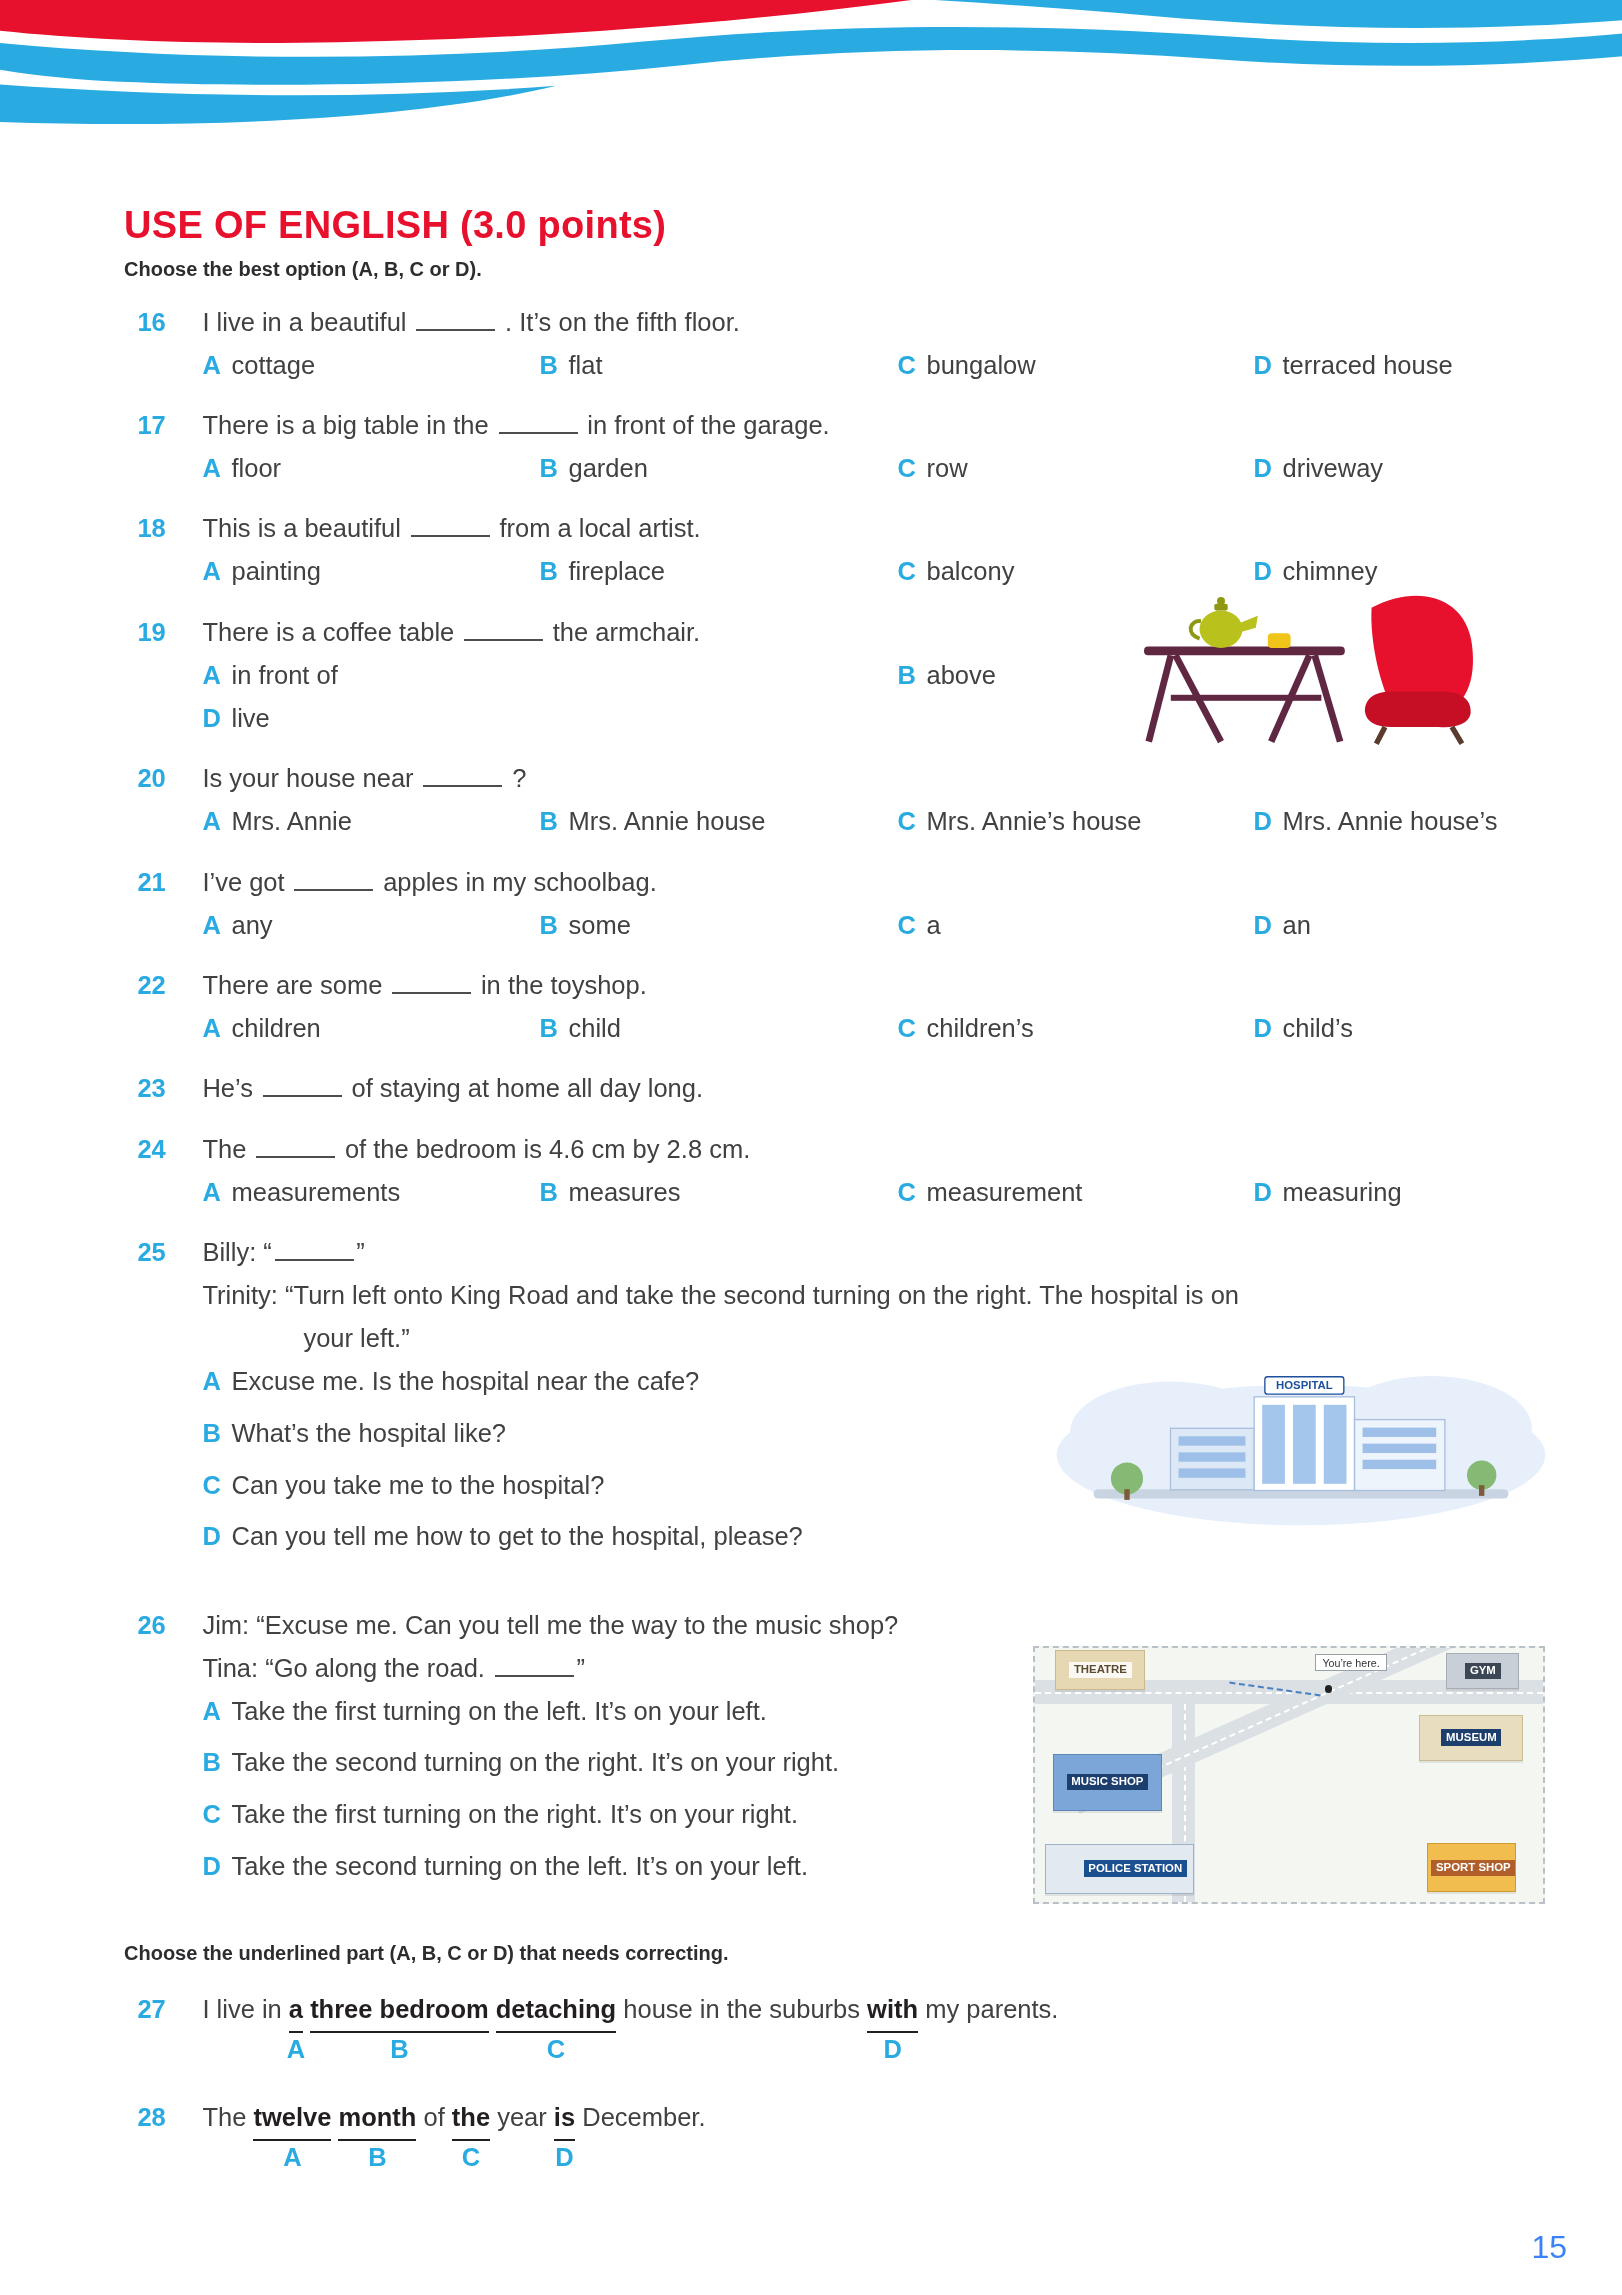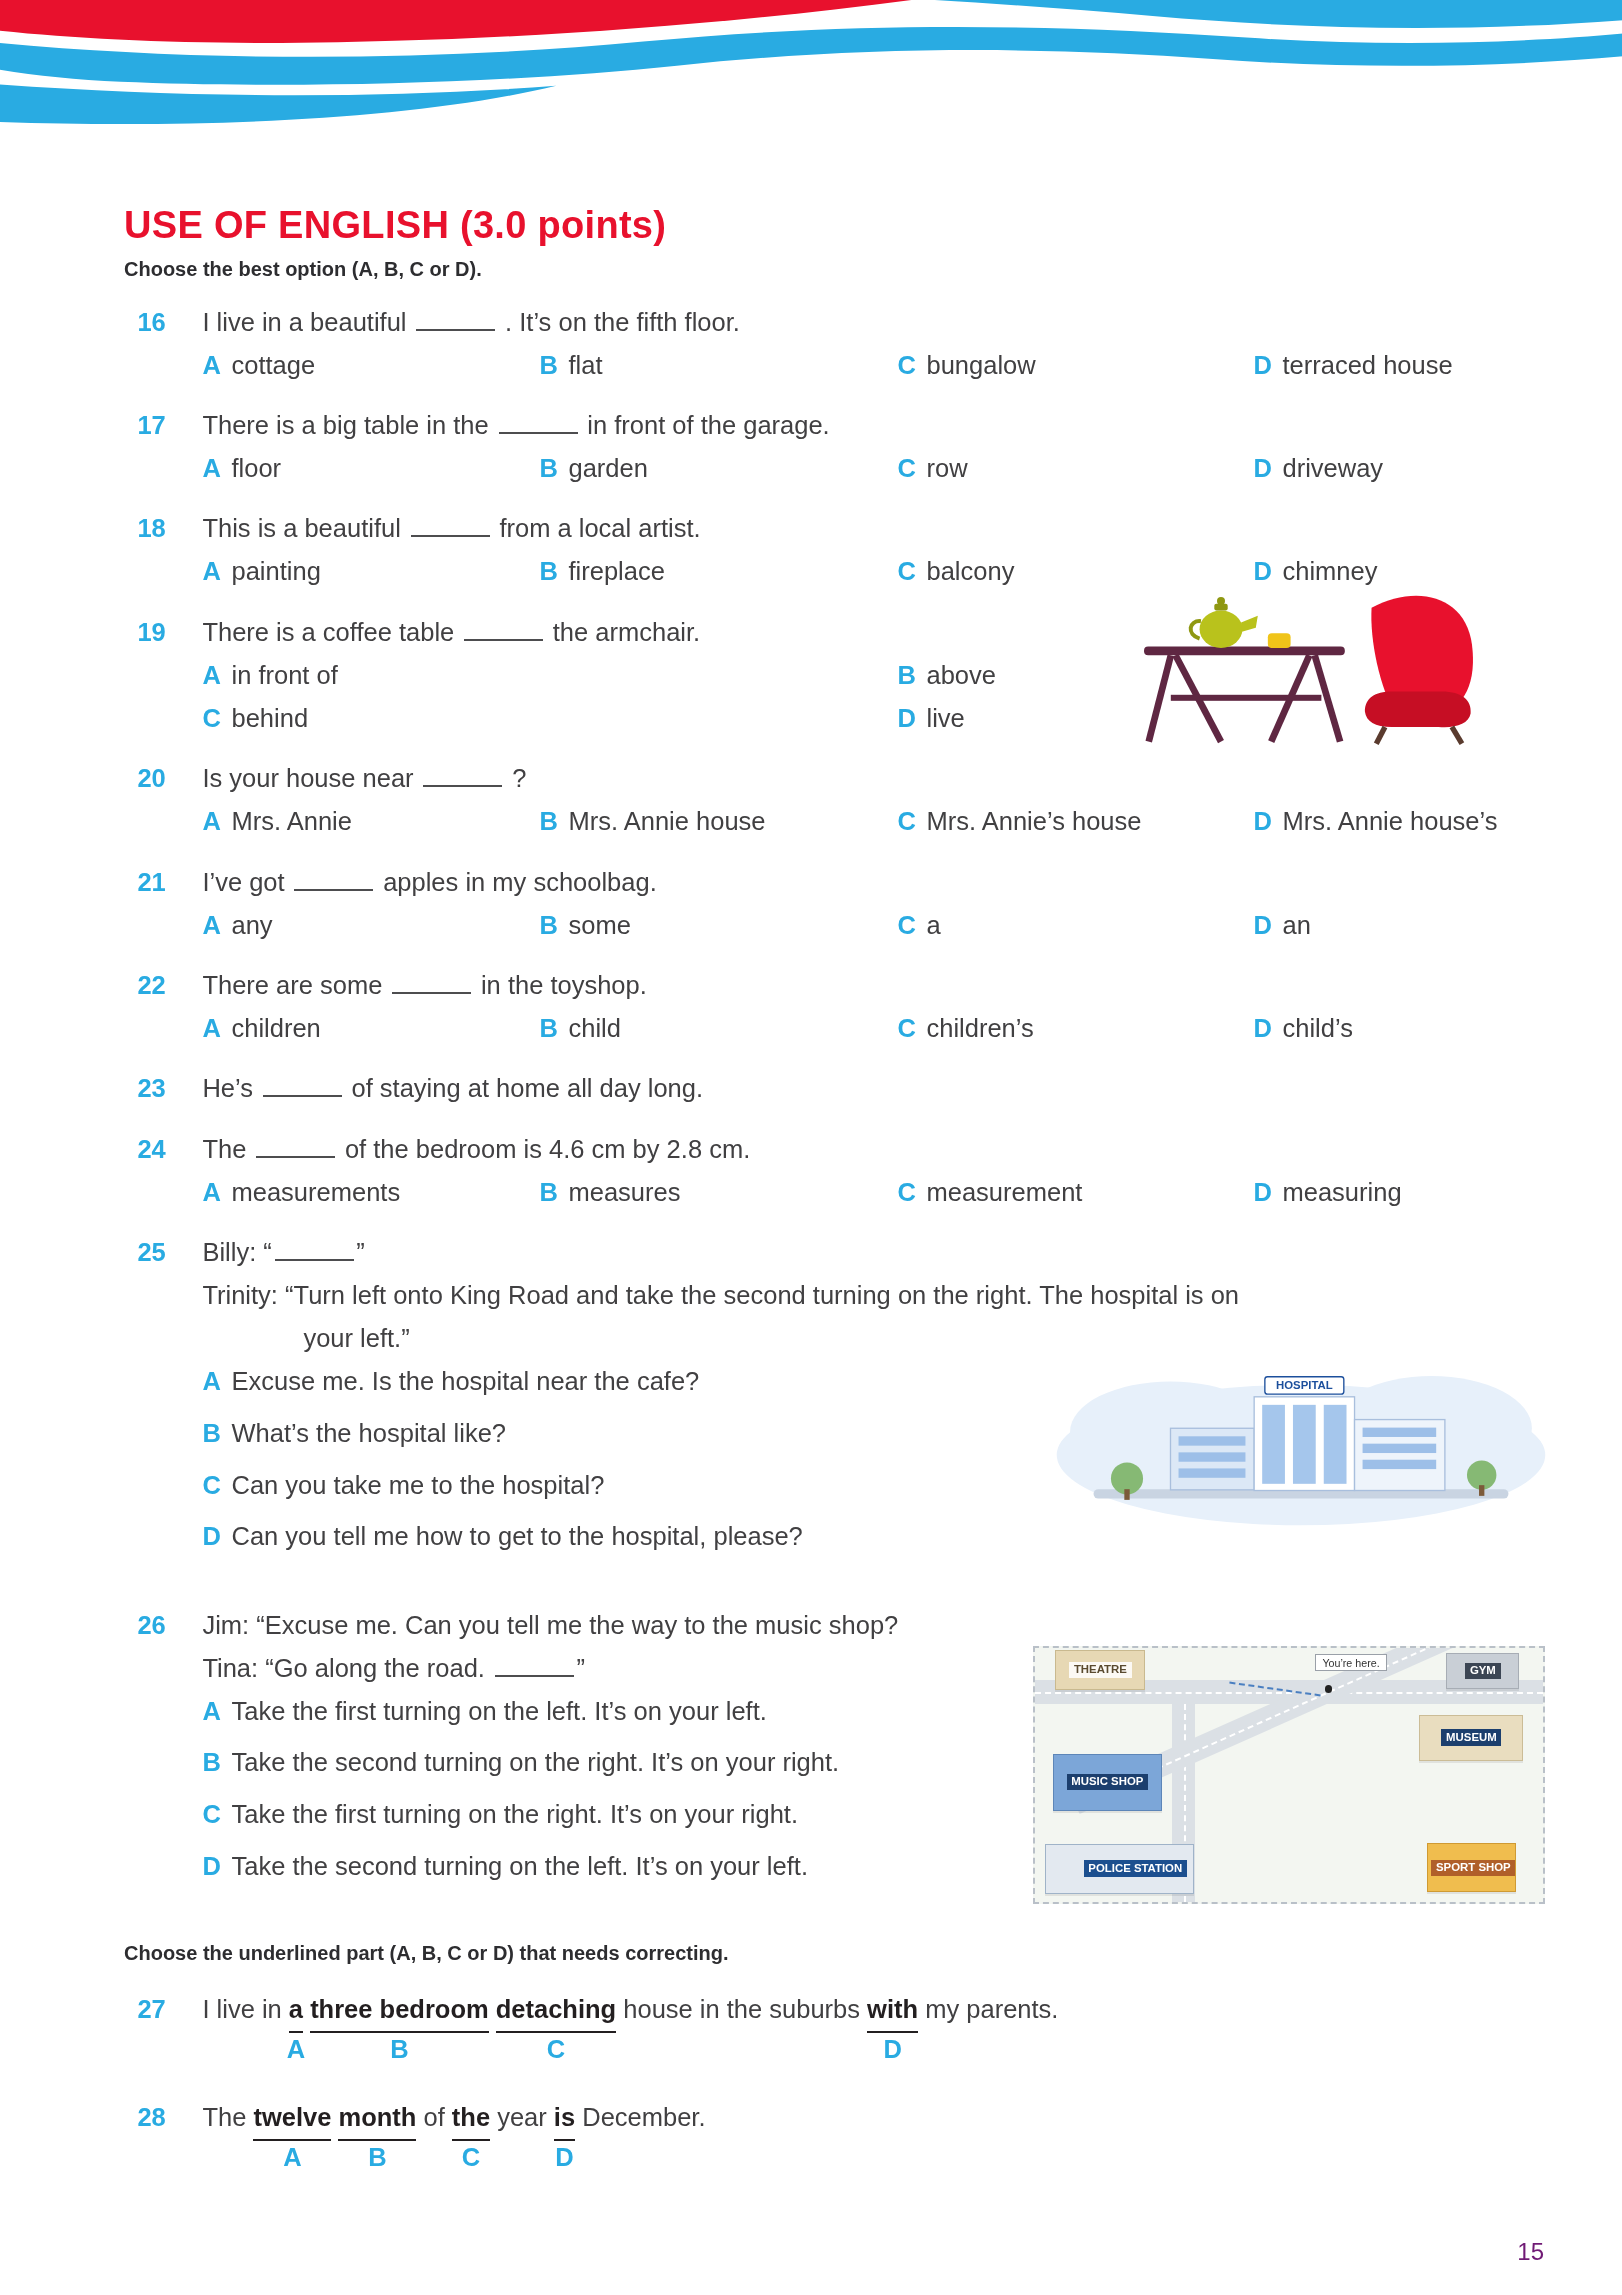--- a/index.html
+++ b/index.html
@@ -33,21 +33,21 @@
   .u-letter{
     position:absolute;top:100%;margin-top:-2.7px;left:50%;transform:translateX(-50%);
     color:var(--blue,#29abe2);font-weight:700;font-size:25.5px;border-bottom:none;
   }
   .illus{position:absolute;z-index:2;pointer-events:none;}
   .illus-armchair{top:-30px;right:77px;width:348px;height:164px;}
   .illus-hospital{top:127px;right:10px;width:496px;height:174px;}
   .illus-map{top:42px;right:-3.4px;width:529px;height:258px;pointer-events:auto;}
   [data-name="question-25"]{min-height:355px;}
   [data-name="question-26"]{min-height:315px;margin-bottom:23px;}
-  .page-number{position:absolute;bottom:29.5px;right:79px;font-size:24px;color:#701a75;}
+  .page-number{position:absolute;bottom:29.5px;right:56px;font-size:32px;color:#3b82f6;}
 
   
   .map-box{position:relative;width:512px;height:258px;background:#f3f6f1;border:2px dashed #b9c0c8;overflow:hidden;box-sizing:border-box;}
   .road{position:absolute;background:#dbe0e5;}
   .road-h{left:0;right:0;top:32px;height:24px;}
   .road-h::after{content:"";position:absolute;left:0;right:0;top:50%;border-top:2px dashed #ffffff;}
   .road-v{left:137px;top:56px;bottom:0;width:23px;}
   .road-v::after{content:"";position:absolute;top:0;bottom:0;left:50%;border-left:2px dashed #ffffff;}
   .road-diag{width:482px;height:23px;left:40px;top:144px;transform:rotate(-24deg);transform-origin:left center;}
   .road-diag::after{content:"";position:absolute;left:0;right:0;top:50%;border-top:2px dashed #ffffff;}
@@ -122,21 +122,20 @@
             </div>
           </div>
         </section>
         <section class="question type-grid2" data-name="question-19">
           <div class="q-num" data-name="question-number">19</div>
           <div class="q-body" data-name="question-body">
             <div class="q-line" data-name="question-text-line"><span class="seg" data-name="question-text">There is a coffee table </span><span class="blank" data-name="answer-blank"></span><span class="seg" data-name="question-text"> the armchair.</span></div>
             <div class="opts grid2" data-name="options">
               <div class="opt" data-name="option-19-A"><span class="opt-letter" data-name="option-letter">A</span><span class="opt-text" data-name="option-text">in front of</span></div>
               <div class="opt" data-name="option-19-B"><span class="opt-letter" data-name="option-letter">B</span><span class="opt-text" data-name="option-text">above</span></div>
-              <div class="opt" data-name="option-19-C"><span class="opt-letter" data-name="option-letter">C</span><span class="opt-text" data-name="option-text">behind</span></div>
               <div class="opt" data-name="option-19-D"><span class="opt-letter" data-name="option-letter">D</span><span class="opt-text" data-name="option-text">live</span></div>
             </div>
           </div>
           <div class="illus illus-armchair" data-name="armchair-illustration-wrap">
   <svg viewBox="0 0 520 245" width="348" height="164" data-name="coffee-table-armchair-illustration">
     <path d="M355,40 C420,5 495,20 505,95 C512,150 495,190 455,198 L390,198 C368,160 352,90 355,40 Z" fill="#e8112d"></path>
     <path d="M345,195 C345,175 360,165 385,165 L460,165 C490,165 505,178 503,198 C500,214 480,220 455,218 L385,218 C360,218 347,210 345,195 Z" fill="#c60e24"></path>
     <line x1="375" y1="218" x2="362" y2="243" stroke="#5a3b2e" stroke-width="8"></line>
     <line x1="475" y1="218" x2="490" y2="243" stroke="#5a3b2e" stroke-width="8"></line>
     <rect x="15" y="98" width="300" height="13" rx="6" fill="#5f2742"></rect>

